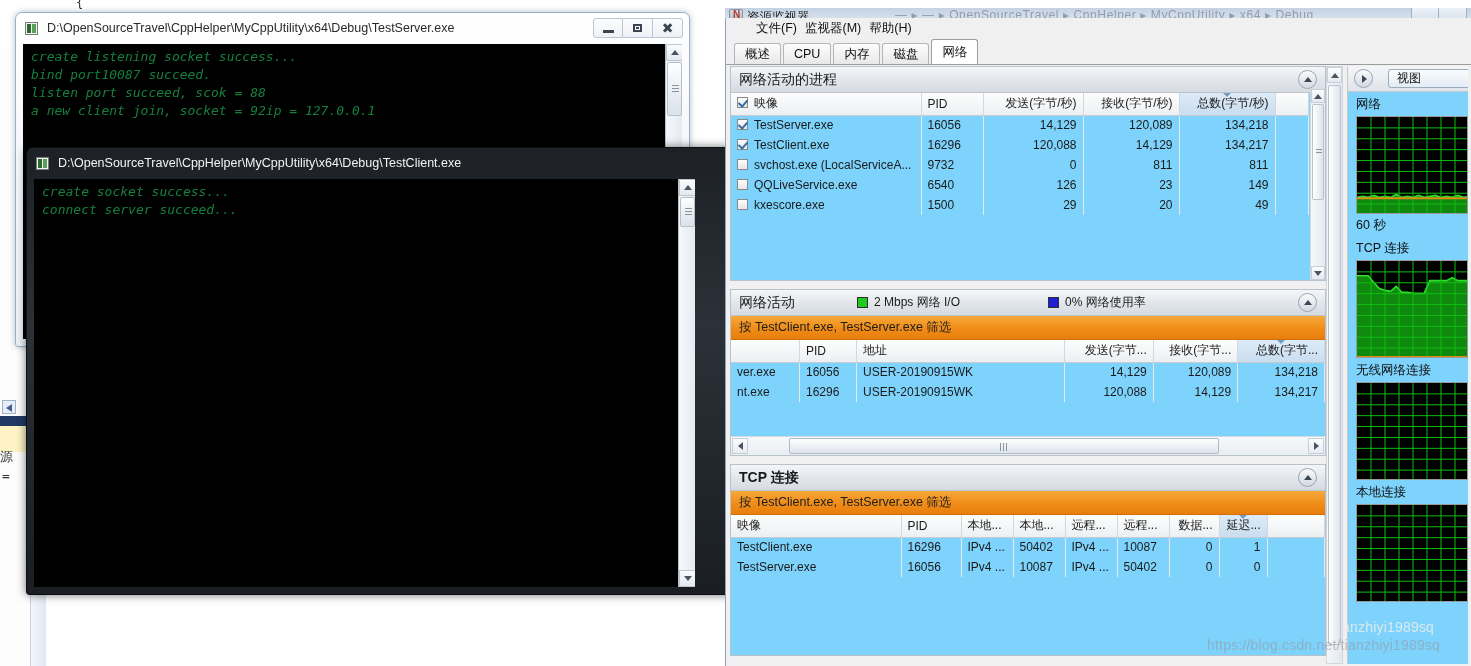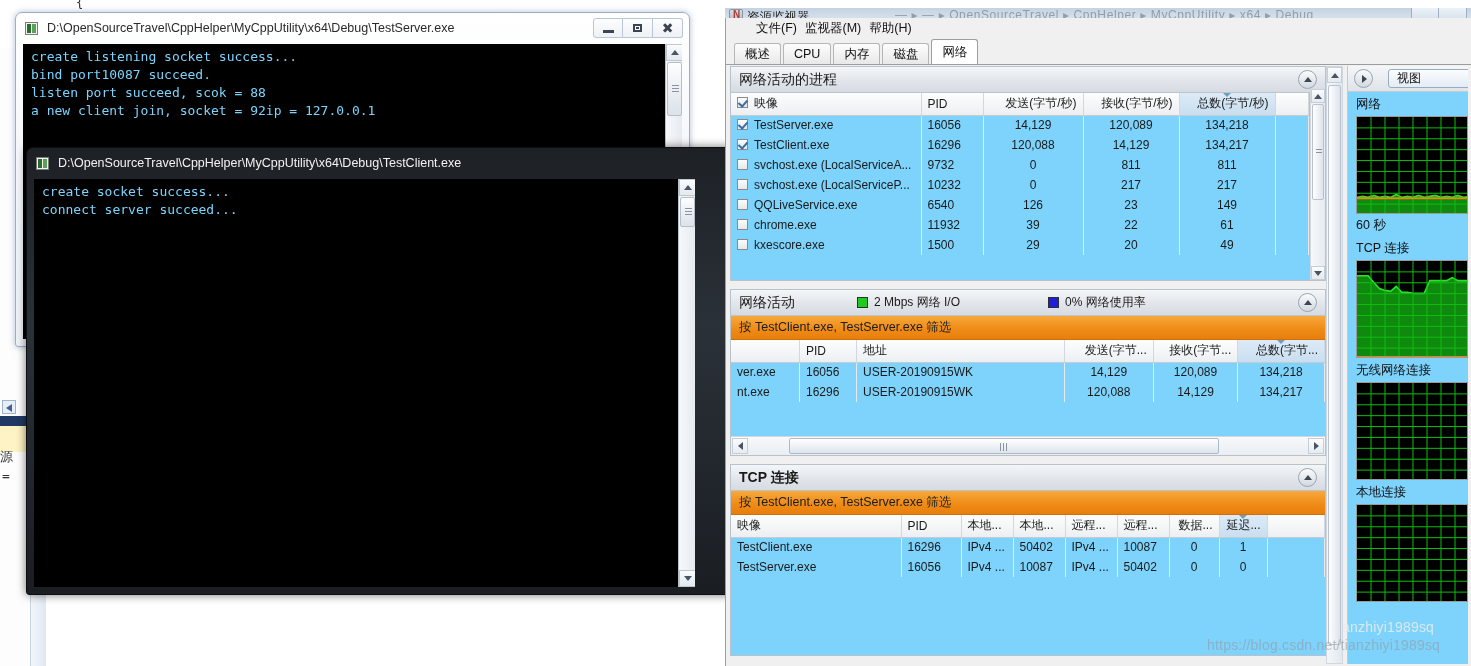--- a/index.html
+++ b/index.html
@@ -92,21 +92,21 @@
   .gl-max-i { display:block; width:9px; height:8px; border:2px solid currentColor; position:relative; }
   .gl-max-i:after{ content:""; position:absolute; left:1px; top:1px; width:3px; height:2px; background:currentColor;}
   .gl-close { font-family:"DejaVu Sans", sans-serif; font-size:14px; font-weight:700; }
 
   .cw-body {
     position:absolute; background:#000000; overflow:hidden;
   }
   .cw-text {
     position:absolute; left:8px; top:4px; right:0;
     font-family:"DejaVu Sans Mono","Liberation Mono", monospace;
-    font-size:13px; line-height:18px; color:#7dd3fc; white-space:pre;
+    font-size:13px; line-height:18px; color:#15803d; white-space:pre;font-style:italic;
   }
   .cw-sb {
     position:absolute; top:0; right:0; width:17px; bottom:0;
     background:linear-gradient(90deg,#f6f8fa,#e6ebf1);
     border-left:1px solid #b9c1c9;
   }
   .cw-sb-up, .cw-sb-dn {
     position:absolute; left:0; width:17px; height:17px;
     background:linear-gradient(180deg,#fbfcfd,#e3e9ef);
     border:1px solid #bfc8d1;
@@ -228,21 +228,21 @@
   table.grid th.sorted { background:linear-gradient(180deg,#ddeaf6,#c9def0); }
   table.grid th.sorted:after{
     content:""; position:absolute; left:50%; margin-left:-4px; top:0;
     border-left:4px solid transparent; border-right:4px solid transparent;
     border-top:4px solid #6f9dc4;
   }
   table.grid td {
     height:20px; font-size:12px; color:#1a1a1a;
     border-right:1px solid #e6e9ec; padding:0 6px; white-space:nowrap; overflow:hidden;
   }
-  table.grid td.num { text-align:center; }
+  table.grid td.num { text-align:right; }
   .cbx { width:11px; height:11px; border:1px solid #8a8a8a; background:linear-gradient(180deg,#fcfcfc,#e7e7e7);
          display:inline-block; vertical-align:-1px; margin-right:6px; position:relative; }
   .cbx.on:after {
     content:""; position:absolute; left:2px; top:0px; width:4px; height:7px;
     border:solid #3b6ea5; border-width:0 2px 2px 0; transform:rotate(42deg);
   }
 
   .list-scroll { position:absolute; right:0; top:22px; bottom:0; width:15px;
     background:linear-gradient(90deg,#f6f8fa,#e6ebf1); border-left:1px solid #d3d8de; }
   .ls-btn { position:absolute; left:0; width:14px; height:14px;
@@ -451,41 +451,25 @@
                     </tr>
                     <tr>
                       <td><span class="cbx"></span><span>svchost.exe (LocalServiceA...</span></td>
                       <td>9732</td>
                       <td class="num">0</td>
                       <td class="num">811</td>
                       <td class="num">811</td>
                       <td></td>
                     </tr>
                     <tr>
-                      <td><span class="cbx"></span><span>svchost.exe (LocalServiceP...</span></td>
-                      <td>10232</td>
-                      <td class="num">0</td>
-                      <td class="num">217</td>
-                      <td class="num">217</td>
-                      <td></td>
-                    </tr>
-                    <tr>
                       <td><span class="cbx"></span><span>QQLiveService.exe</span></td>
                       <td>6540</td>
                       <td class="num">126</td>
                       <td class="num">23</td>
                       <td class="num">149</td>
-                      <td></td>
-                    </tr>
-                    <tr>
-                      <td><span class="cbx"></span><span>chrome.exe</span></td>
-                      <td>11932</td>
-                      <td class="num">39</td>
-                      <td class="num">22</td>
-                      <td class="num">61</td>
                       <td></td>
                     </tr>
                     <tr>
                       <td><span class="cbx"></span><span>kxescore.exe</span></td>
                       <td>1500</td>
                       <td class="num">29</td>
                       <td class="num">20</td>
                       <td class="num">49</td>
                       <td></td>
                     </tr>

